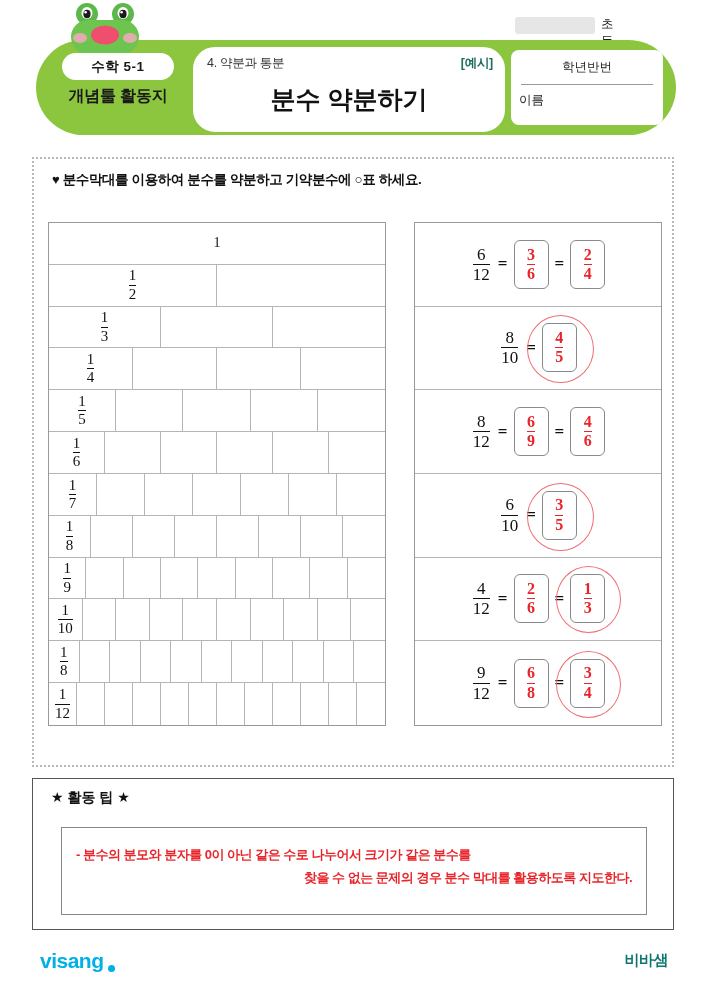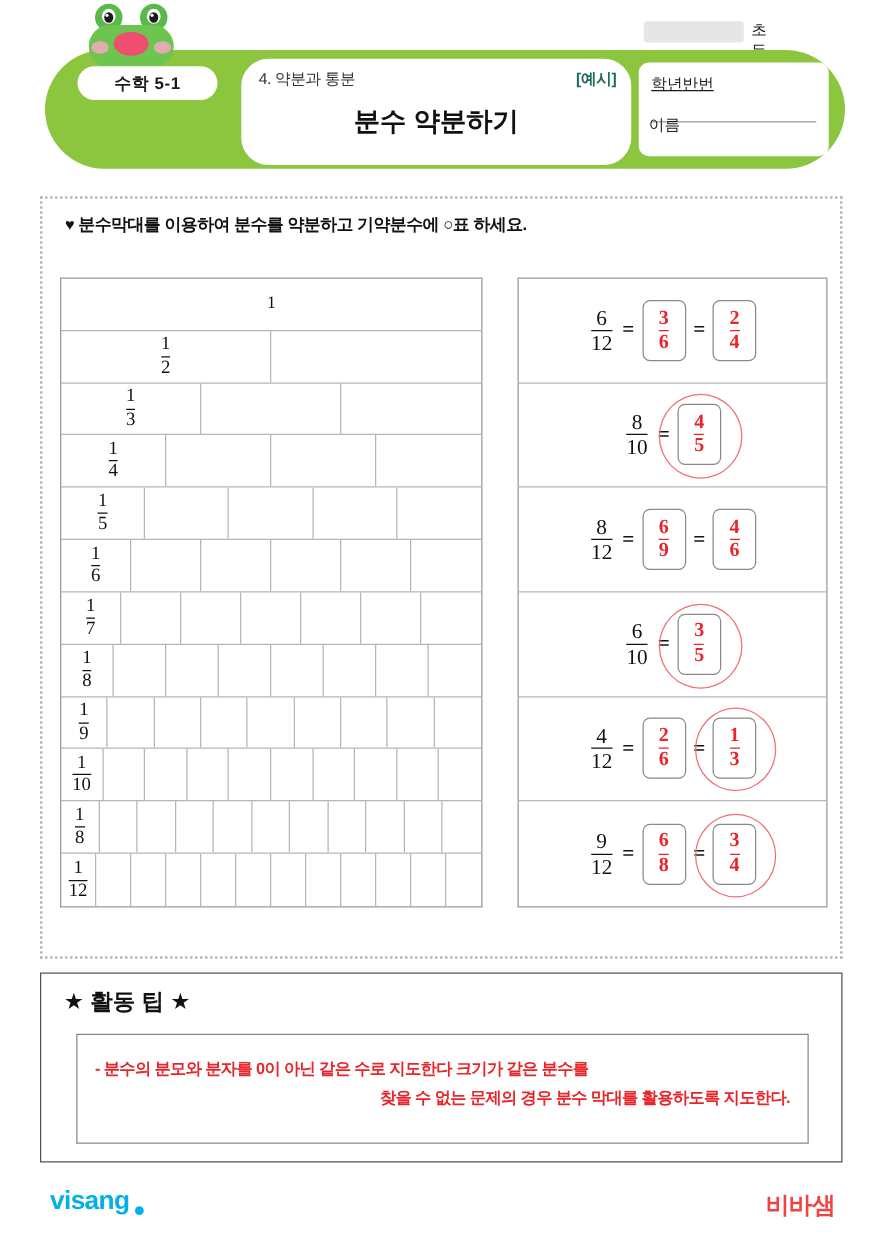--- a/index.html
+++ b/index.html
@@ -100,42 +100,41 @@
     font-size: 12.5px;
     font-weight: bold;
     color: #1d6b5e;
     letter-spacing: -0.3px;
   }
   .main-title {
     position: absolute;
     left: 0; top: 36px;
     width: 312px;
     text-align: center;
-    font-size: 21px;
+    font-size: 25px;
     font-weight: bold;
     color: #111111;
     letter-spacing: 0px;
   }
 
   .info-card {
     position: absolute;
     left: 511px; top: 50px;
     width: 152px; height: 75px;
     background: #ffffff;
     border-radius: 8px;
   }
   .info-row1 {
     position: absolute;
     left: 10px; top: 9px;
     width: 132px;
     border-bottom: 1.5px solid #999999;
-    padding-bottom: 21px;
+    padding-bottom: 8px;
     display: flex;
-    justify-content: flex-start;
-    text-decoration: underline;
+    justify-content: center;
   }
   .info-row1 span {
     font-size: 12.5px;
     color: #1a1a1a;
   }
   .info-name {
     position: absolute;
     left: 8px; top: 42px;
     font-size: 12.5px;
     color: #1a1a1a;
@@ -283,21 +282,21 @@
     position: absolute;
     left: 32px; top: 778px;
     width: 642px; height: 152px;
     border: 1px solid #555555;
     background: #ffffff;
     box-sizing: border-box;
   }
   .tip-title {
     position: absolute;
     left: 18px; top: 10px;
-    font-size: 18px;
+    font-size: 14px;
     font-weight: bold;
     color: #111111;
     letter-spacing: 0px;
   }
   .tip-box {
     position: absolute;
     left: 28px; top: 48px;
     width: 586px; height: 88px;
     border: 1px solid #888888;
     box-sizing: border-box;
@@ -326,23 +325,23 @@
   .visang-dot {
     position: absolute;
     left: 108px; top: 30px;
     width: 7px; height: 7px;
     border-radius: 50%;
     background: #00b0e6;
   }
   .bibasaem {
     position: absolute;
     right: 38px; top: 16px;
-    font-size: 19px;
-    font-weight: bold;
-    color: #ef4444;
+    font-size: 15px;
+    font-weight: bold;
+    color: #0f766e;
     letter-spacing: -0.5px;
   }
 </style>
 </head>
 <body>
 
 <div class="header">
 
   <div class="school-field"></div>
   <div class="school-label">초등학교</div>
@@ -360,20 +359,21 @@
     <circle cx="58.6" cy="10.2" r="1.3" fill="#ffffff"></circle>
     <rect x="8" y="18" width="68" height="34" rx="17" fill="#6dc44f"></rect>
     <ellipse cx="17" cy="36" rx="7" ry="5" fill="#f6a8bd" opacity="0.85"></ellipse>
     <ellipse cx="67" cy="36" rx="7" ry="5" fill="#f6a8bd" opacity="0.85"></ellipse>
     <ellipse cx="42" cy="33" rx="14" ry="9.5" fill="#ef4e6e"></ellipse>
   </svg>
 
   <div class="badge-pill">
     <span>수학 5-1</span>
   </div>
+  <div class="badge-sub">개념툴 활동지</div>
 
   <div class="title-card">
     <div class="unit-label">4. 약분과 통분</div>
     <div class="example-label">[예시]</div>
     <div class="main-title">분수 약분하기</div>
   </div>
 
   <div class="info-card">
     <div class="info-row1">
       <span>학년</span>
@@ -670,21 +670,21 @@
             <span class="den">4</span>
           </span>
         </div>
       </div>
     </div>
   </div>
 
 <div class="tip-panel">
   <div class="tip-title">★ 활동 팁 ★</div>
   <div class="tip-box">
-    <div class="tip-line l1">- 분수의 분모와 분자를 0이 아닌 같은 수로 지도한다 크기가 같은 분수를</div>
+    <div class="tip-line l1">- 분수의 분모와 분자를 0이 아닌 같은 수로 나누어서 크기가 같은 분수를</div>
     <div class="tip-line l2">찾을 수 없는 문제의 경우 분수 막대를 활용하도록 지도한다.</div>
   </div>
 </div>
 
 <div class="footer">
   <div class="visang">visang</div>
   <div class="visang-dot"></div>
   <div class="bibasaem">비바샘</div>
 </div>
 

